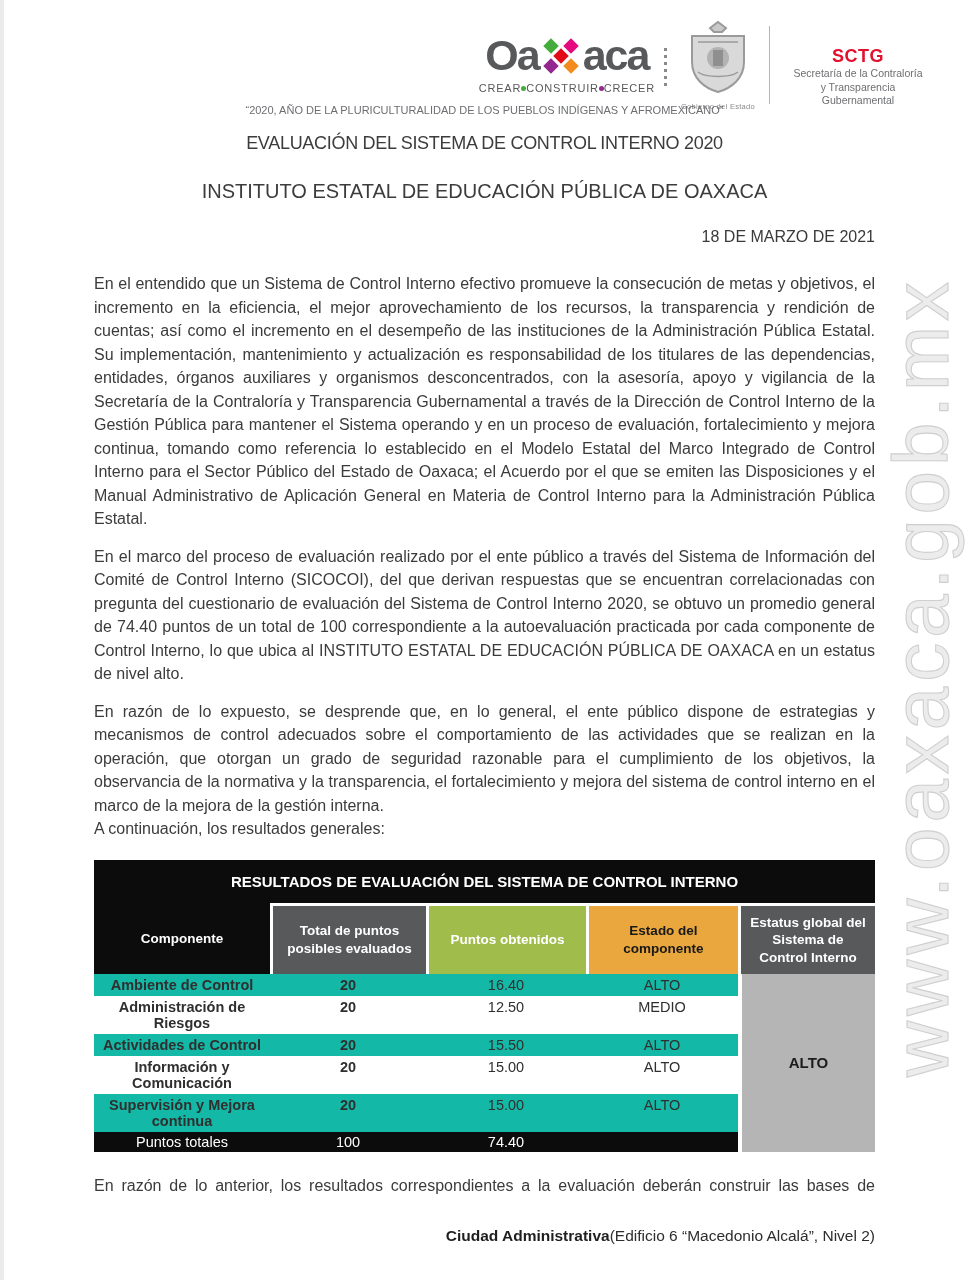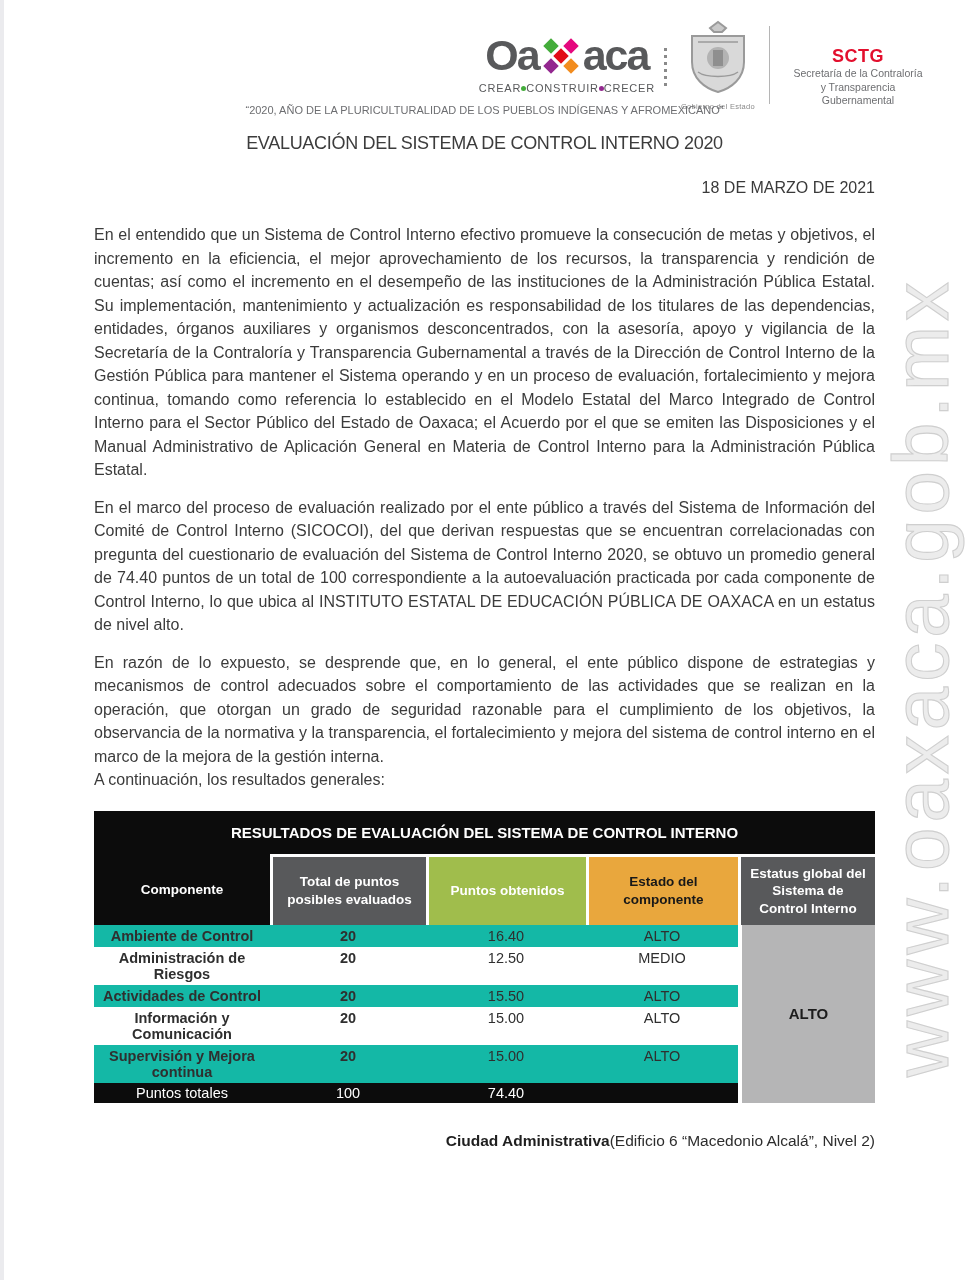--- a/index.html
+++ b/index.html
@@ -139,20 +139,21 @@
       <div class="sctg">
         <div class="sctg-acronym">SCTG</div>
         <div class="sctg-line">Secretaría de la Contraloría</div>
         <div class="sctg-line">y Transparencia</div>
         <div class="sctg-line">Gubernamental</div>
       </div>
     </div>
 
     <div class="quote">“2020, AÑO DE LA PLURICULTURALIDAD DE LOS PUEBLOS INDÍGENAS Y AFROMEXICANO”</div>
     <h1 class="doc-title">EVALUACIÓN DEL SISTEMA DE CONTROL INTERNO 2020</h1>
+    <h2 class="doc-subtitle">INSTITUTO ESTATAL DE EDUCACIÓN PÚBLICA DE OAXACA</h2>
 
     <div class="content">
       <div class="date-line">18 DE MARZO  DE 2021</div>
 
       <p class="para first">En el entendido que un Sistema de Control Interno efectivo promueve la consecución de metas y objetivos, el incremento en la eficiencia, el mejor aprovechamiento de los recursos, la transparencia y rendición de cuentas; así como el incremento en el desempeño de las instituciones de la Administración Pública Estatal. Su implementación, mantenimiento y actualización es responsabilidad de los titulares de las dependencias, entidades, órganos auxiliares y organismos desconcentrados, con la asesoría, apoyo y vigilancia de la Secretaría de la Contraloría y Transparencia Gubernamental a través de la Dirección de Control Interno de la Gestión Pública para mantener el Sistema operando y en un proceso de evaluación, fortalecimiento y mejora continua, tomando como referencia lo establecido en el Modelo Estatal del Marco Integrado de Control Interno para el Sector Público del Estado de Oaxaca; el Acuerdo por el que se emiten las Disposiciones y el Manual Administrativo de Aplicación General en Materia de Control Interno para la Administración Pública Estatal.</p>
       <p class="para">En el marco del proceso de evaluación realizado por el ente público a través del Sistema de Información del Comité de Control Interno (SICOCOI), del que derivan respuestas que se encuentran correlacionadas con pregunta del cuestionario de evaluación del Sistema de Control Interno 2020, se obtuvo un promedio general de 74.40 puntos de un total de 100 correspondiente a la autoevaluación practicada por cada componente de Control Interno, lo que ubica al INSTITUTO ESTATAL DE EDUCACIÓN PÚBLICA DE OAXACA en un estatus de nivel alto.</p>
       <p class="para">En razón de lo expuesto, se desprende que, en lo general, el ente público dispone de estrategias y mecanismos de control adecuados sobre el comportamiento de las actividades que se realizan en la operación, que otorgan un grado de seguridad razonable para el cumplimiento de los objetivos, la observancia de la normativa y la transparencia, el fortalecimiento y mejora del sistema de control interno en el marco de la mejora de la gestión interna.</p>
       <p class="para followup">A continuación, los resultados generales:</p>
 
       <div class="tbl-wrap">
@@ -202,20 +203,21 @@
             <tr class="totals">
               <td>Puntos totales</td>
               <td>100</td>
               <td>74.40</td>
               <td></td>
             </tr>
           </tbody>
         </table>
       </div>
 
+      <p class="para stretch">En razón de lo anterior, los resultados correspondientes a la evaluación deberán construir las bases de</p>
 
       <div class="footer">
         <div><b>Ciudad Administrativa</b><span>(Edificio 6 “Macedonio Alcalá”, Nivel 2)</span></div>
 
       </div>
     </div>
   </div>
 </div>
 
 </body></html>

